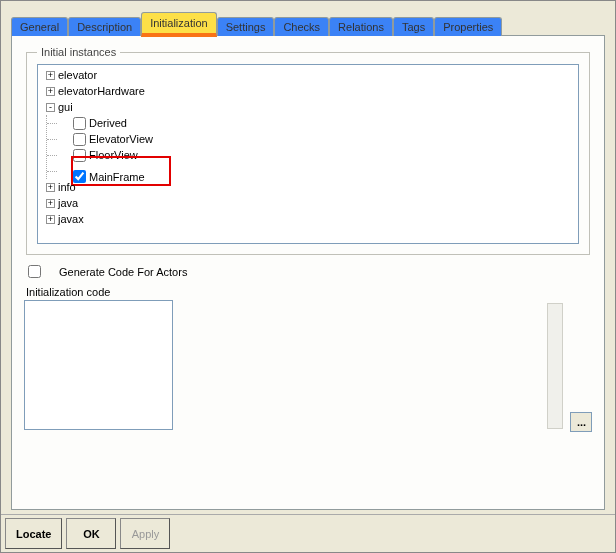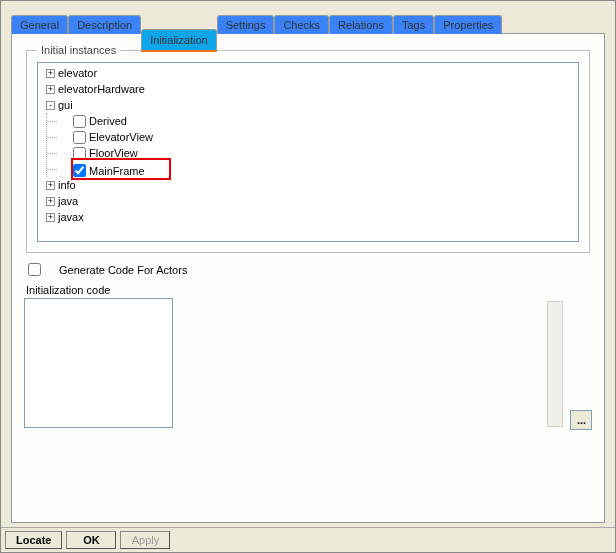--- a/index.html
+++ b/index.html
@@ -60,24 +60,24 @@
     padding: 3px 8px;
     border: 1px solid #919b9c;
     border-bottom: none;
     background: #3b82f6;
     margin-right: 0px;
     border-radius: 3px 3px 0 0;
     color:#333;
     cursor:default;
   }
   .tab.active {
-    background: #0ea5e9;
-    border-bottom: 2px solid #f97316;
+    background: #fde047;
+    border-bottom: 4px solid #f97316;
     position:relative;
-    top:18px;
+    top:1px;
     padding-top:4px;
     padding-bottom:4px;
   }
   .tabpage {
     border: 1px solid #919b9c;
     background: #fdfdfb;
     flex:1;
     padding: 10px 12px;
     display:flex;
     flex-direction:column;
@@ -117,21 +117,21 @@
   }
   .expander-empty { width:9px; height:9px; display:inline-block; flex-shrink:0; }
   .node-label { white-space:nowrap; }
   ul.children { margin-left: 14px; border-left:1px dotted #aaa; padding-left:0;}
   ul.children li { padding-left: 14px; position:relative; }
   ul.children li::before {
     content:""; position:absolute; left:0; top:8px; width:10px; border-top:1px dotted #aaa;
   }
   .highlight-red {
     border: 2px solid #e20000;
-    padding: 4px 24px 1px 0;
+    padding: 12px 24px 1px 0;
     margin-left:-2px;
     display:inline-flex;
     align-items:center;
     gap:3px;
   }
   .gen-actors-row { display:flex; align-items:center; gap:18px; margin:10px 2px 4px 4px; }
   .init-code-label { margin: 4px 2px 2px 2px; }
   .init-code-row { display:flex; gap:4px; align-items:flex-end; }
   .init-code-area {
     flex:1;
@@ -155,21 +155,21 @@
   }
   .bottom-bar {
     border-top:1px solid #aaa;
     padding: 3px 4px;
     background:#ece9d8;
     display:flex;
     gap:4px;
   }
   .btn {
     min-width:50px;
-    height:18px;
+    height:31px;
     border:1px solid #888;
     border-right-color:#555; border-bottom-color:#555;
     background:#ece9d8;
     font-size:11px;
     font-family:inherit;
     padding: 0 10px;
     text-align:center;
   }
   .btn.bold { font-weight:bold; }
   .btn[disabled] { color:#999; }

